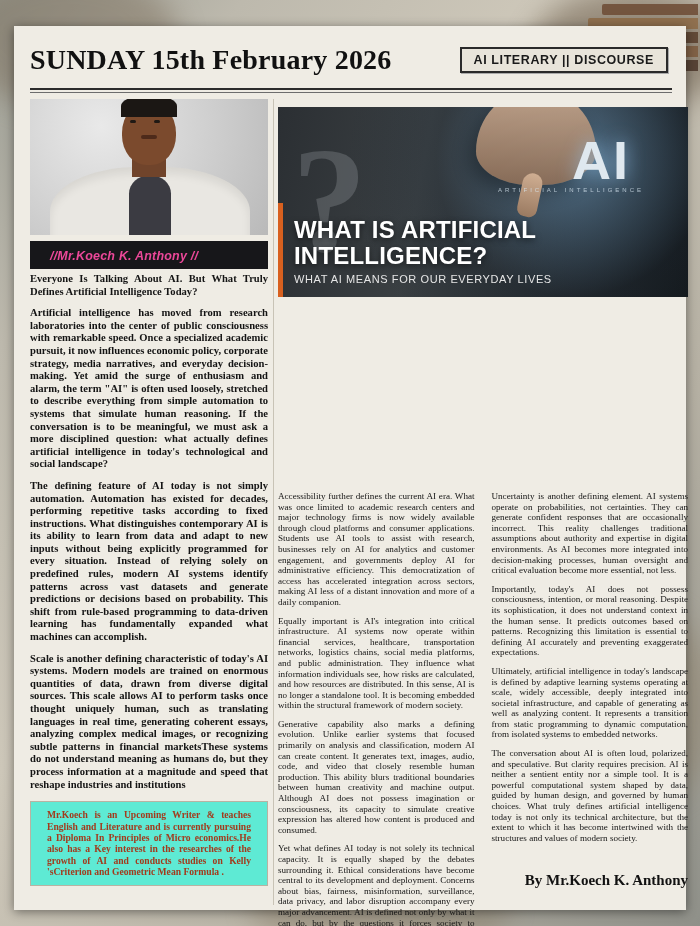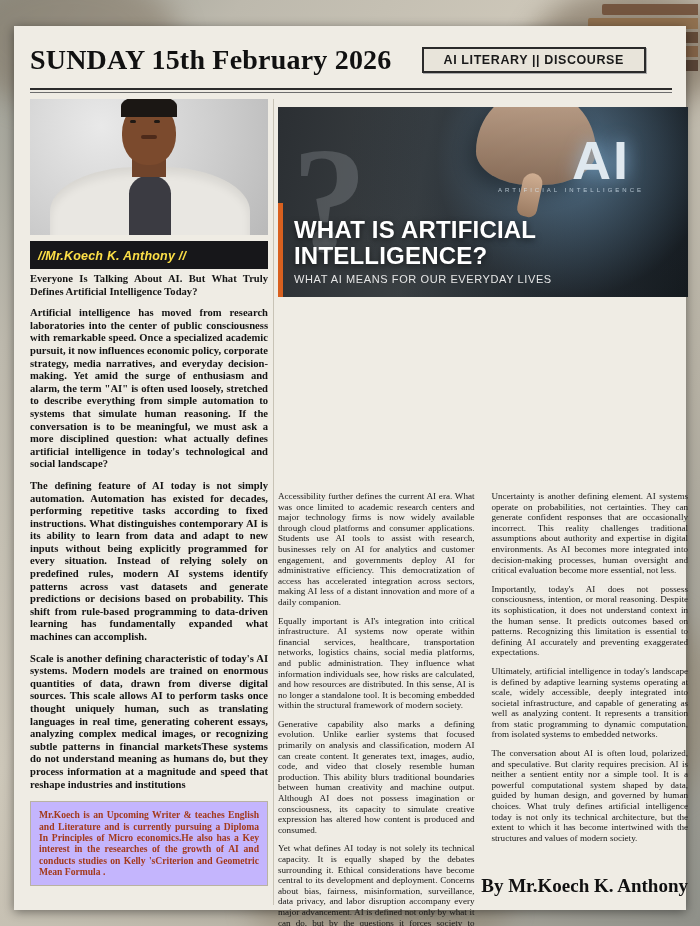--- a/index.html
+++ b/index.html
@@ -66,22 +66,22 @@
     font-size: 28px;
     font-weight: bold;
     letter-spacing: .2px;
     color: #111;
     font-family: "Liberation Serif", serif;
     padding-left: 6px;
   }
   .brand-box {
     border: 2px solid #2a2a2a;
     background: #e8e4da;
-    padding: 4px 20px;
-    margin-right: 30px;
+    padding: 4px 12px;
+    margin-right: 8px;
     box-shadow: 1px 1px 0 #aaa;
   }
   .brand-box .brand-text {
     font-size: 12.5px;
     font-weight: bold;
     letter-spacing: .6px;
     color: #1a1a1a;
     font-family: "Liberation Sans", sans-serif;
     white-space: nowrap;
   }
@@ -135,22 +135,22 @@
     position: absolute; left: 50%; transform: translateX(-50%); bottom: 118px;
     width: 56px; height: 22px; background: #1b1714; border-radius: 50% 50% 0 0;
   }
   .pt-eye { position:absolute; width:6px;height:3px;background:#201914;border-radius:2px; bottom:112px;}
   .pt-eye.l{ left:100px;} .pt-eye.r{ left:124px;}
   .pt-mouth{position:absolute; left:50%; transform:translateX(-50%); bottom:96px;width:16px;height:4px;background:#4d2a1a;border-radius:3px;}
 
   .byline-box {
     margin-top: 6px;
     background: #17171a;
-    color: #fde047;
-    padding: 5px 8px;
+    color: #ec4899;
+    padding: 5px 20px;
     display: inline-block;
     width: 100%;
   }
   .byline-box span {
     font-size: 12.5px;
     font-weight: bold;
     font-style: italic;
     letter-spacing: .2px;
   }
 
@@ -161,22 +161,22 @@
     font-size: 10.6px;
     line-height: 12.6px;
     color: #141414;
     text-align: justify;
     font-weight: bold;
   }
 
   .bio-box {
     margin-top: 10px;
     border: 1px solid #b9b2a2;
-    background: #c4b5fd;
-    padding: 7px 8px;
+    background: #5eead4;
+    padding: 7px 16px;
   }
   .bio-box p {
     margin: 0;
     font-size: 9.6px;
     line-height: 11.4px;
     color: #a33a1c;
     font-weight: bold;
     font-family: "Liberation Serif", serif;
     text-align: justify;
   }
@@ -308,23 +308,23 @@
     margin: 0 0 8px 0;
     font-family: "Liberation Serif", serif;
     font-size: 9.1px;
     line-height: 10.6px;
     color: #141414;
     text-align: justify;
   }
   .signature {
     position: absolute;
     right: 0;
-    bottom: 8px;
-    font-family: "Liberation Serif", serif;
-    font-size: 19px;
+    bottom: 16px;
+    font-family: "Liberation Serif", serif;
+    font-size: 15px;
     font-weight: bold;
     color: #111;
     white-space: nowrap;
   }
   .vrule-left {
     position: absolute;
     left: 243px; top: 0;
     width: 1px; height: 806px;
     background: #c8c3b6;
   }

